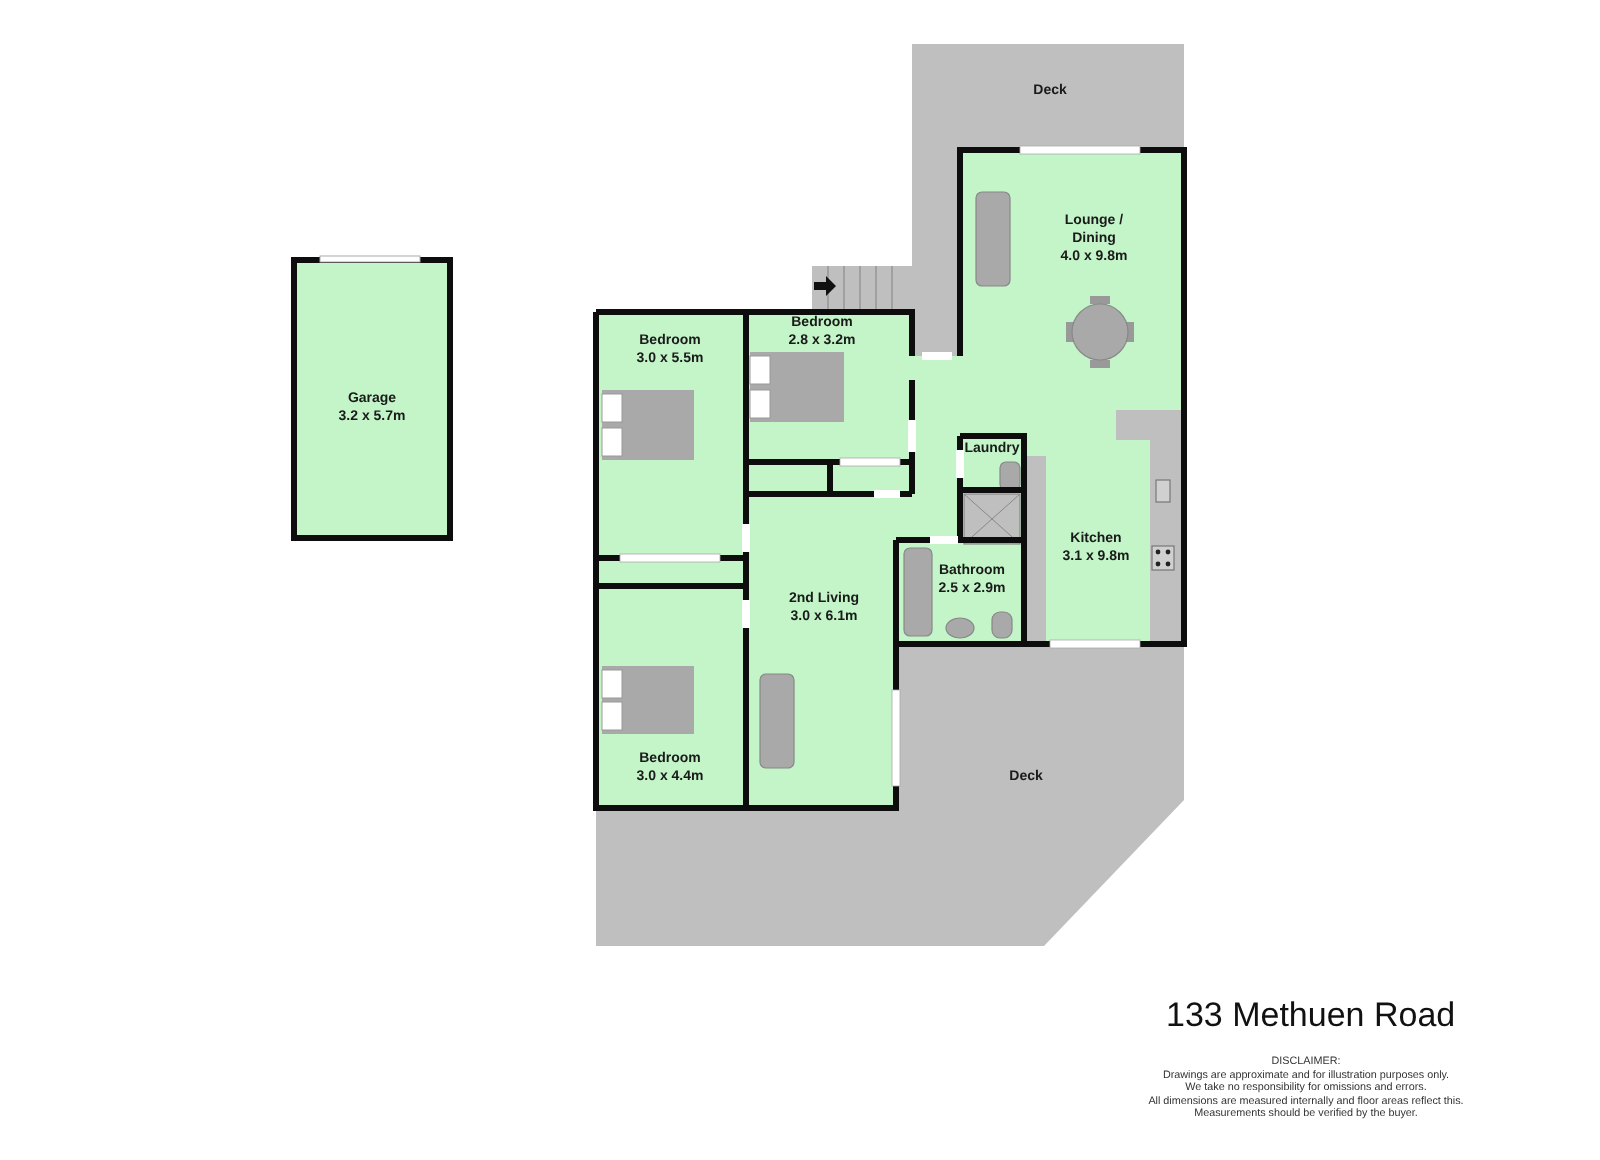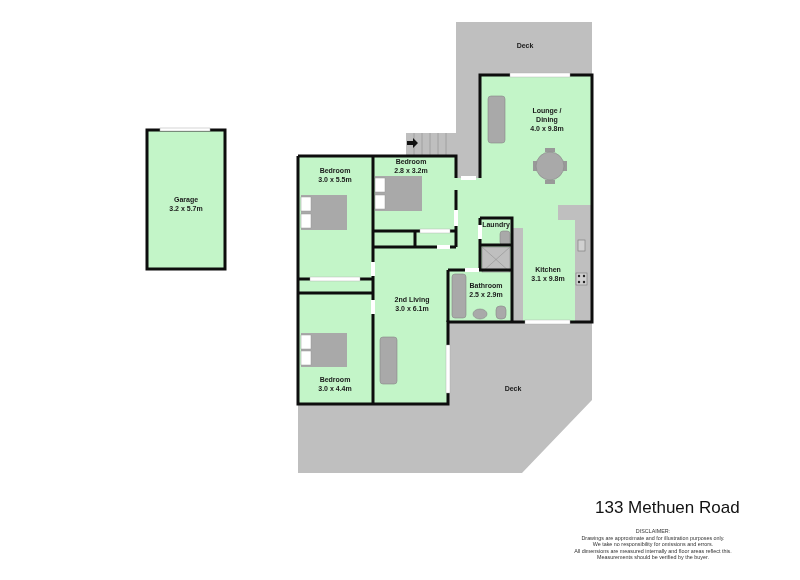--- a/index.html
+++ b/index.html
@@ -4,21 +4,21 @@
   <style>
     html, body { margin: 0; padding: 0; background: #ffffff; }
     body { width: 800px; height: 580px; position: relative; overflow: hidden;
            font-family: "Liberation Sans", "DejaVu Sans", sans-serif; }
     svg.plan { position: absolute; left: 0; top: 0; }
     .lbl { position: absolute; text-align: center; font-size: 7px; line-height: 9px;
            color: #1a1a1a; font-family: "Liberation Sans", sans-serif; transform: translateX(-50%); white-space: nowrap; }
     .lbl .name { font-weight: bold; display: block; }
     .lbl .dim { font-weight: bold; display: block; }
     .title { position: absolute; left: 583px; top: 498px; font-size: 17px; color: #111;
-             font-family: "Liberation Sans", sans-serif; margin-left: 12px; }
+             font-family: "Liberation Sans", sans-serif; }
     .disclaimer { position: absolute; left: 608px; top: 528px; width: 180px; transform: translateX(-25%);
                   text-align: center; font-size: 5.4px; line-height: 6.6px; color: #333;
                   font-family: "Liberation Sans", sans-serif; }
     .disclaimer div { white-space: nowrap; }
   </style>
 </head>
 <body>
 
 <svg class="plan" width="800" height="580" viewBox="0 0 800 580">
 

